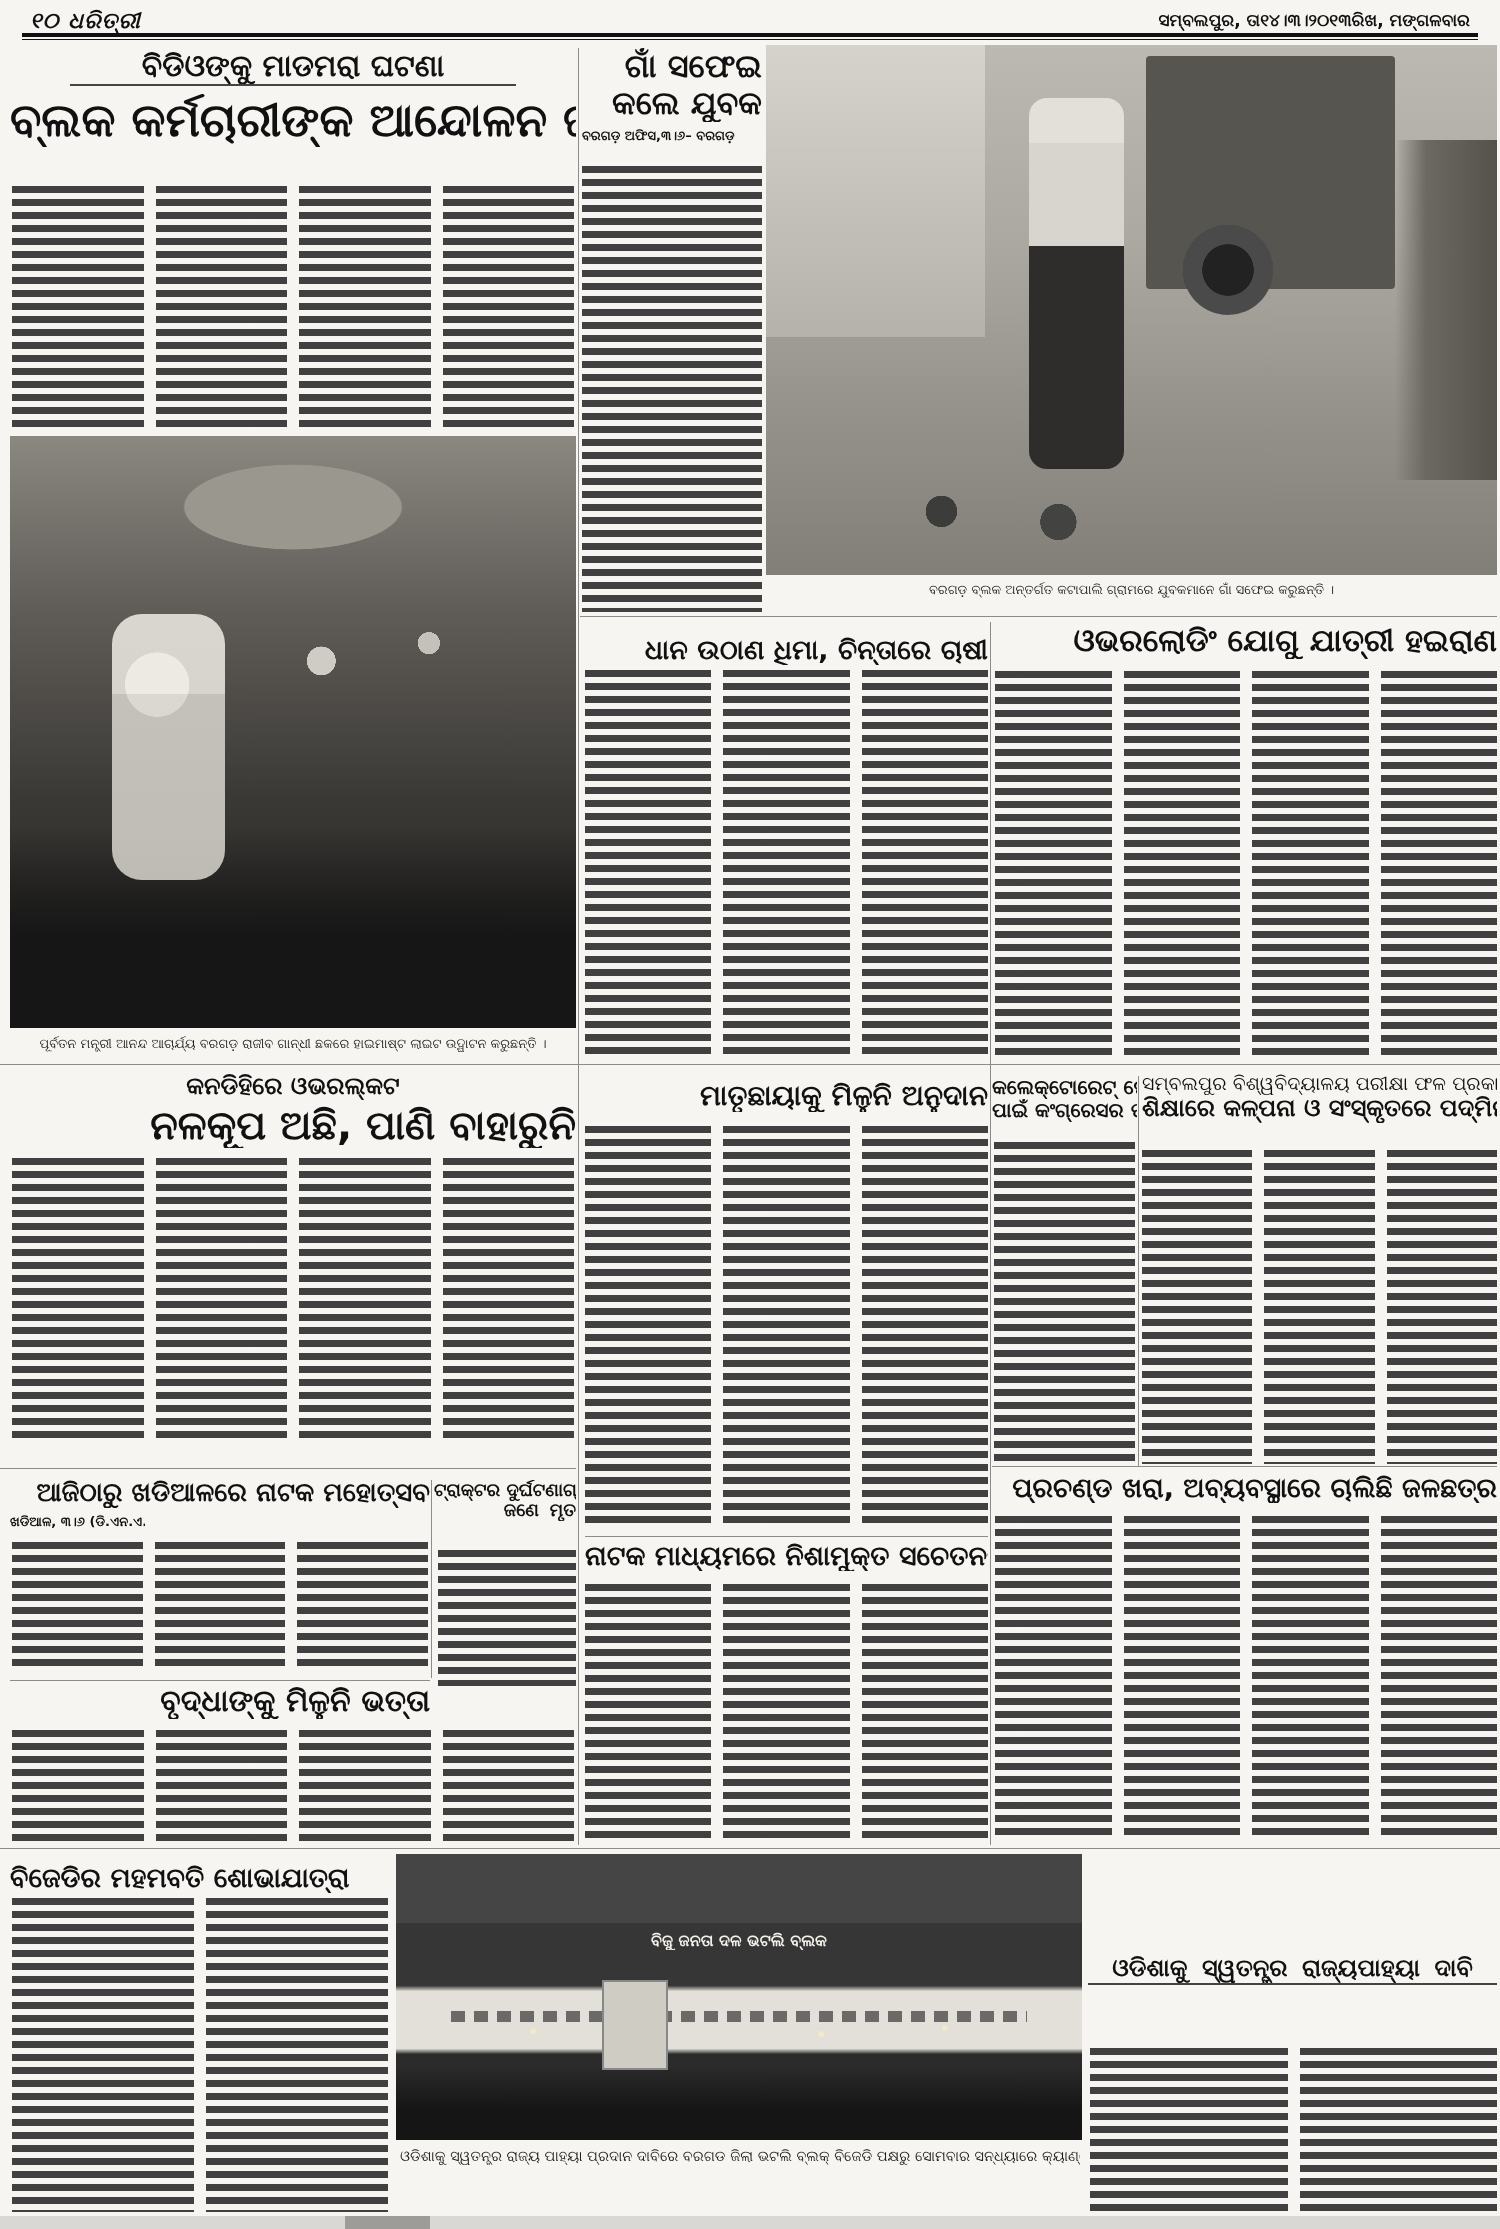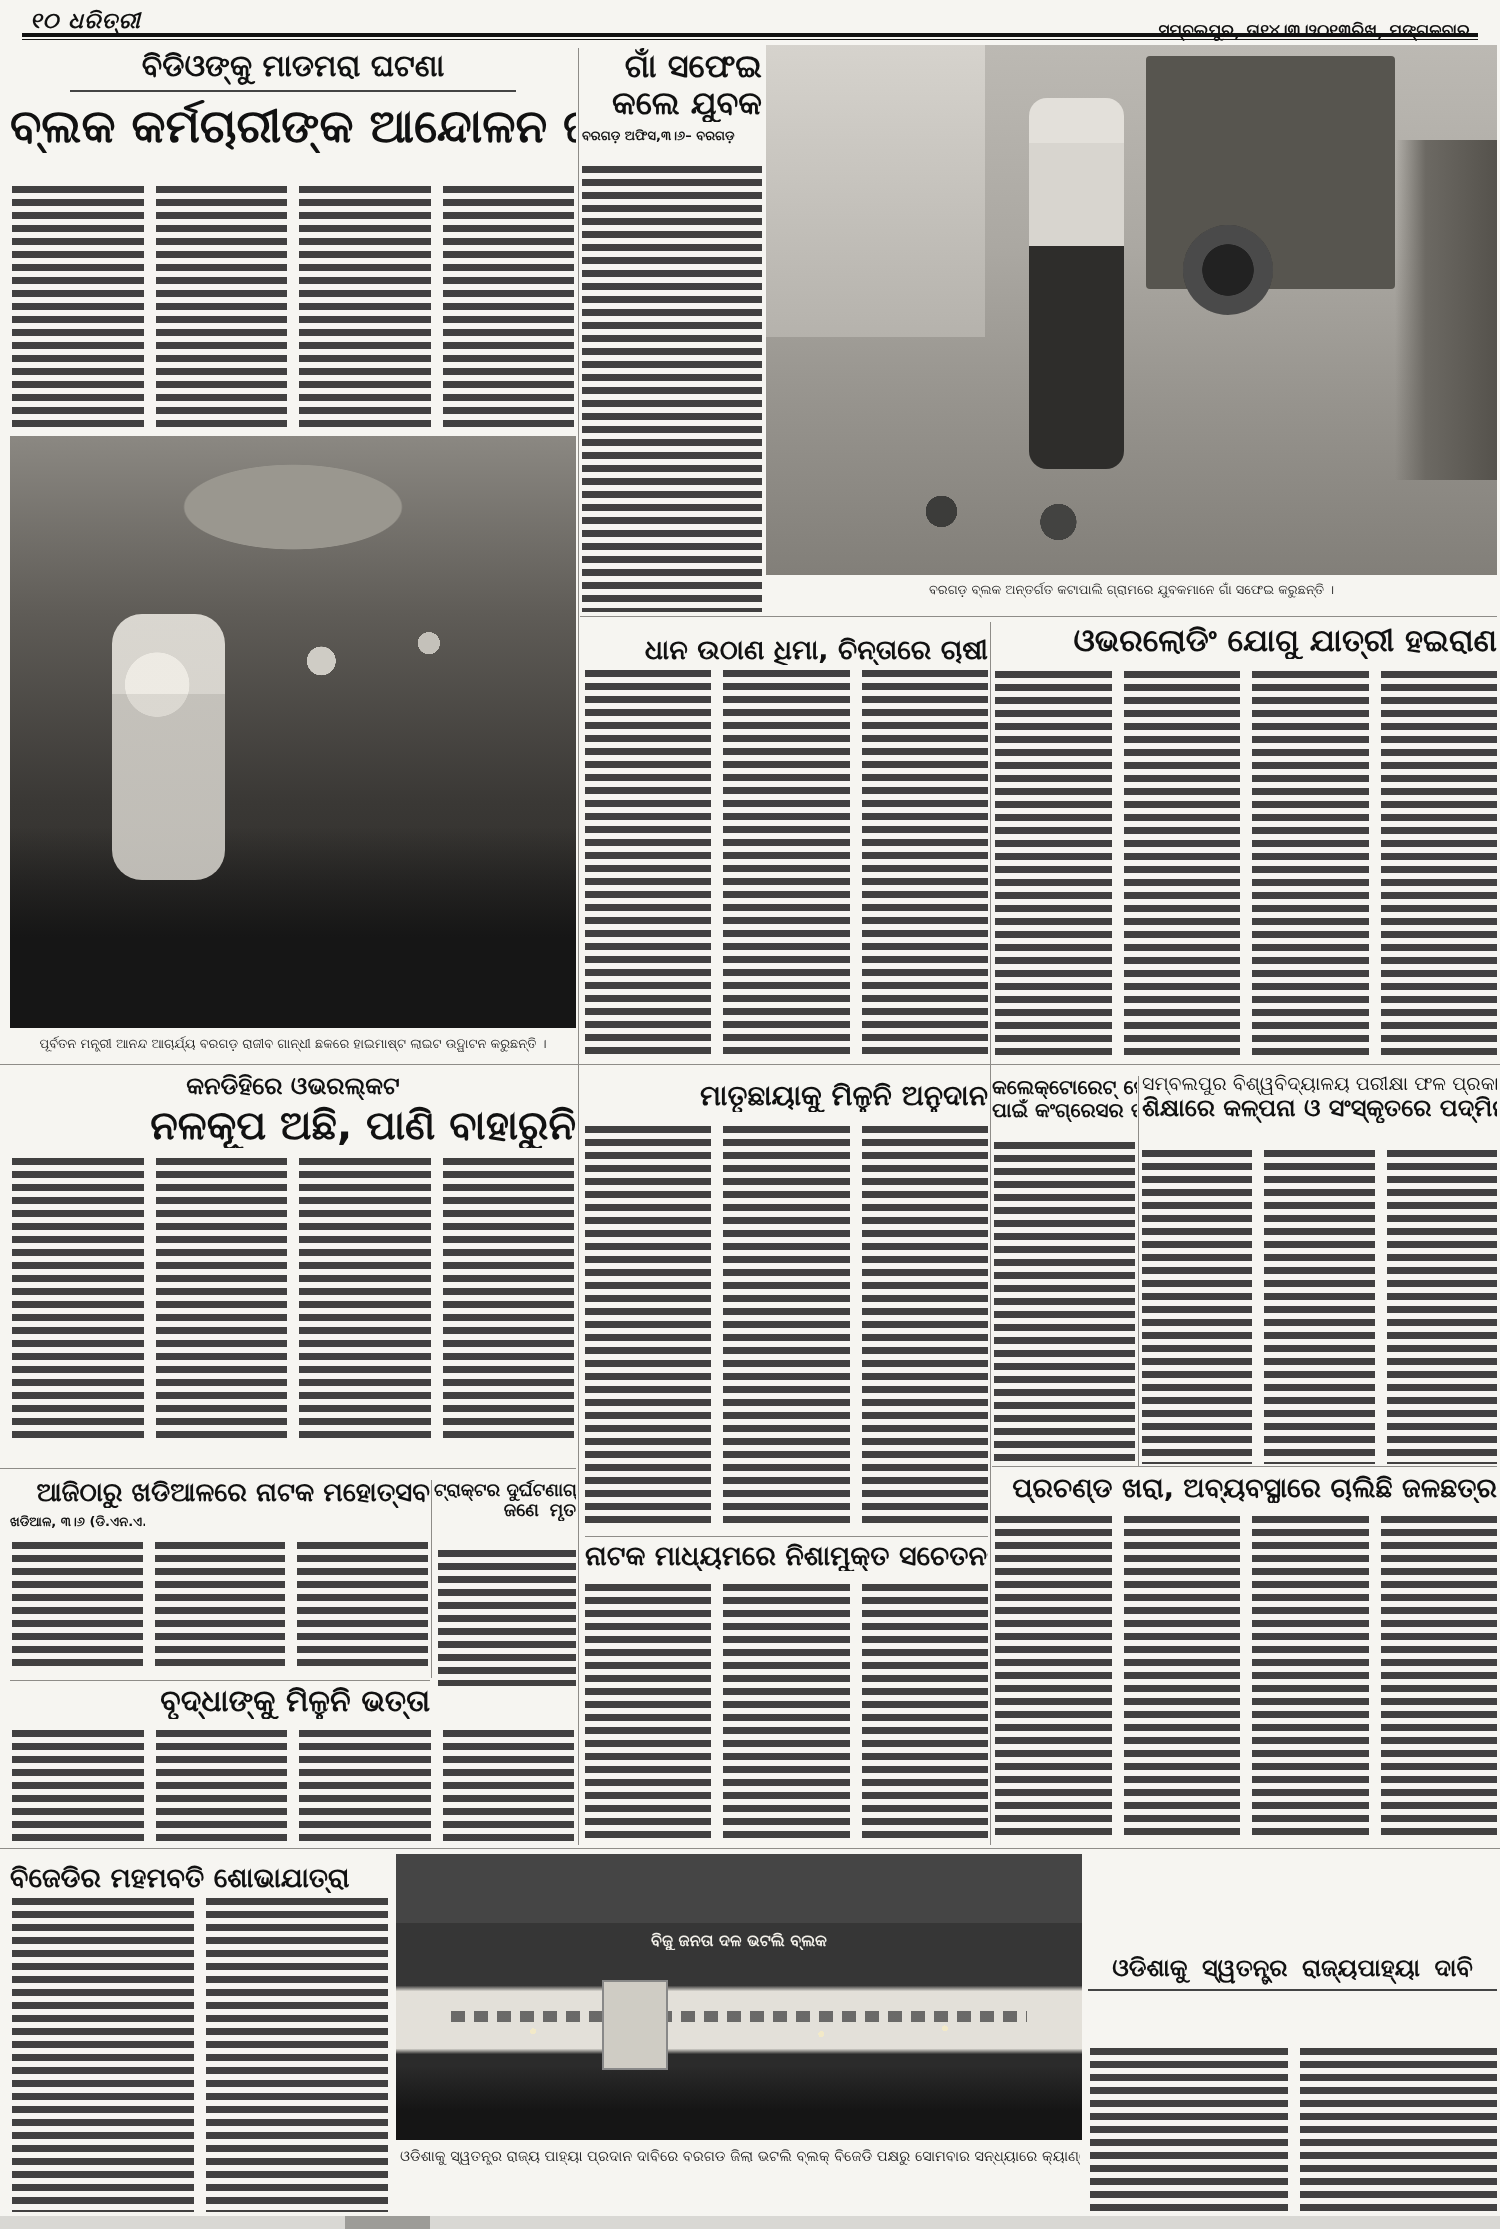--- a/index.html
+++ b/index.html
@@ -8,21 +8,21 @@
     background:#f6f5f1; overflow:hidden; color:#111;
     font-family:"DejaVu Sans", sans-serif;
   }
   .abs{position:absolute;}
   
   .mast-left{font-size:22px;font-weight:bold;font-style:italic;letter-spacing:1px;}
   .mast-right{font-size:17px;font-weight:bold;text-align:right;}
   .mast-rule{height:7px;background:linear-gradient(180deg,#111 0 4px,transparent 4px 6px,#111 6px 7px);}
   
   .kicker{font-weight:bold;text-align:center;white-space:nowrap;overflow:hidden;}
-  .kicker.underlined{border-bottom:2px solid #444;padding-bottom:6px;}
+  .kicker.underlined{border-bottom:2px solid #444;}
   .headline{font-weight:bold;text-align:right;white-space:nowrap;overflow:hidden;line-height:1.15;}
   
   .cols{display:flex;gap:12px;}
   .col{flex:1;
     background:repeating-linear-gradient(180deg,
       rgba(25,25,25,.82) 0px, rgba(25,25,25,.82) 7px,
       rgba(0,0,0,0) 7px, rgba(0,0,0,0) 13px);
     filter:blur(.35px);
   }
   .dateline{font-size:13px;font-weight:bold;background:#f6f5f1;overflow:hidden;white-space:nowrap;}
@@ -32,21 +32,21 @@
   .vrule{background:#8e8c88;width:1px;}
   .banner-greek{background:repeating-linear-gradient(90deg,#4c4c4c 0 14px,transparent 14px 23px);height:11px;opacity:.8;}
   .photo-shape{position:absolute;}
 </style>
 </head>
 <body>
 
 <div id="page">
 
   <div class="abs mast-left" style="left:30px;top:8px;">୧୦ ଧରିତ୍ରୀ</div>
-  <div class="abs mast-right" style="right:30px;top:20px;">ସମ୍ବଲପୁର, ତା୧୪।୩।୨୦୧୩ରିଖ, ମଙ୍ଗଳବାର</div>
+  <div class="abs mast-right" style="right:30px;top:10px;">ସମ୍ବଲପୁର, ତା୧୪।୩।୨୦୧୩ରିଖ, ମଙ୍ଗଳବାର</div>
   <div class="abs mast-rule" style="left:22px;right:22px;top:33px;"></div>
 
   <section class="abs" style="left:10px;top:46px;width:566px;height:390px;">
     <div class="kicker underlined" style="font-size:30px;margin:2px 60px 0 60px;">ବିଡିଓଙ୍କୁ ମାଡମରା ଘଟଣା</div>
     <div class="headline" style="font-size:46px;margin-top:8px;">ବ୍ଲକ କର୍ମଚାରୀଙ୍କ ଆନ୍ଦୋଳନ ଜାରି</div>
     <div class="cols" style="position:absolute;left:2px;right:2px;top:140px;height:246px;">
       <div class="col"></div>
       <div class="col"></div>
       <div class="col"></div>
       <div class="col"></div>

